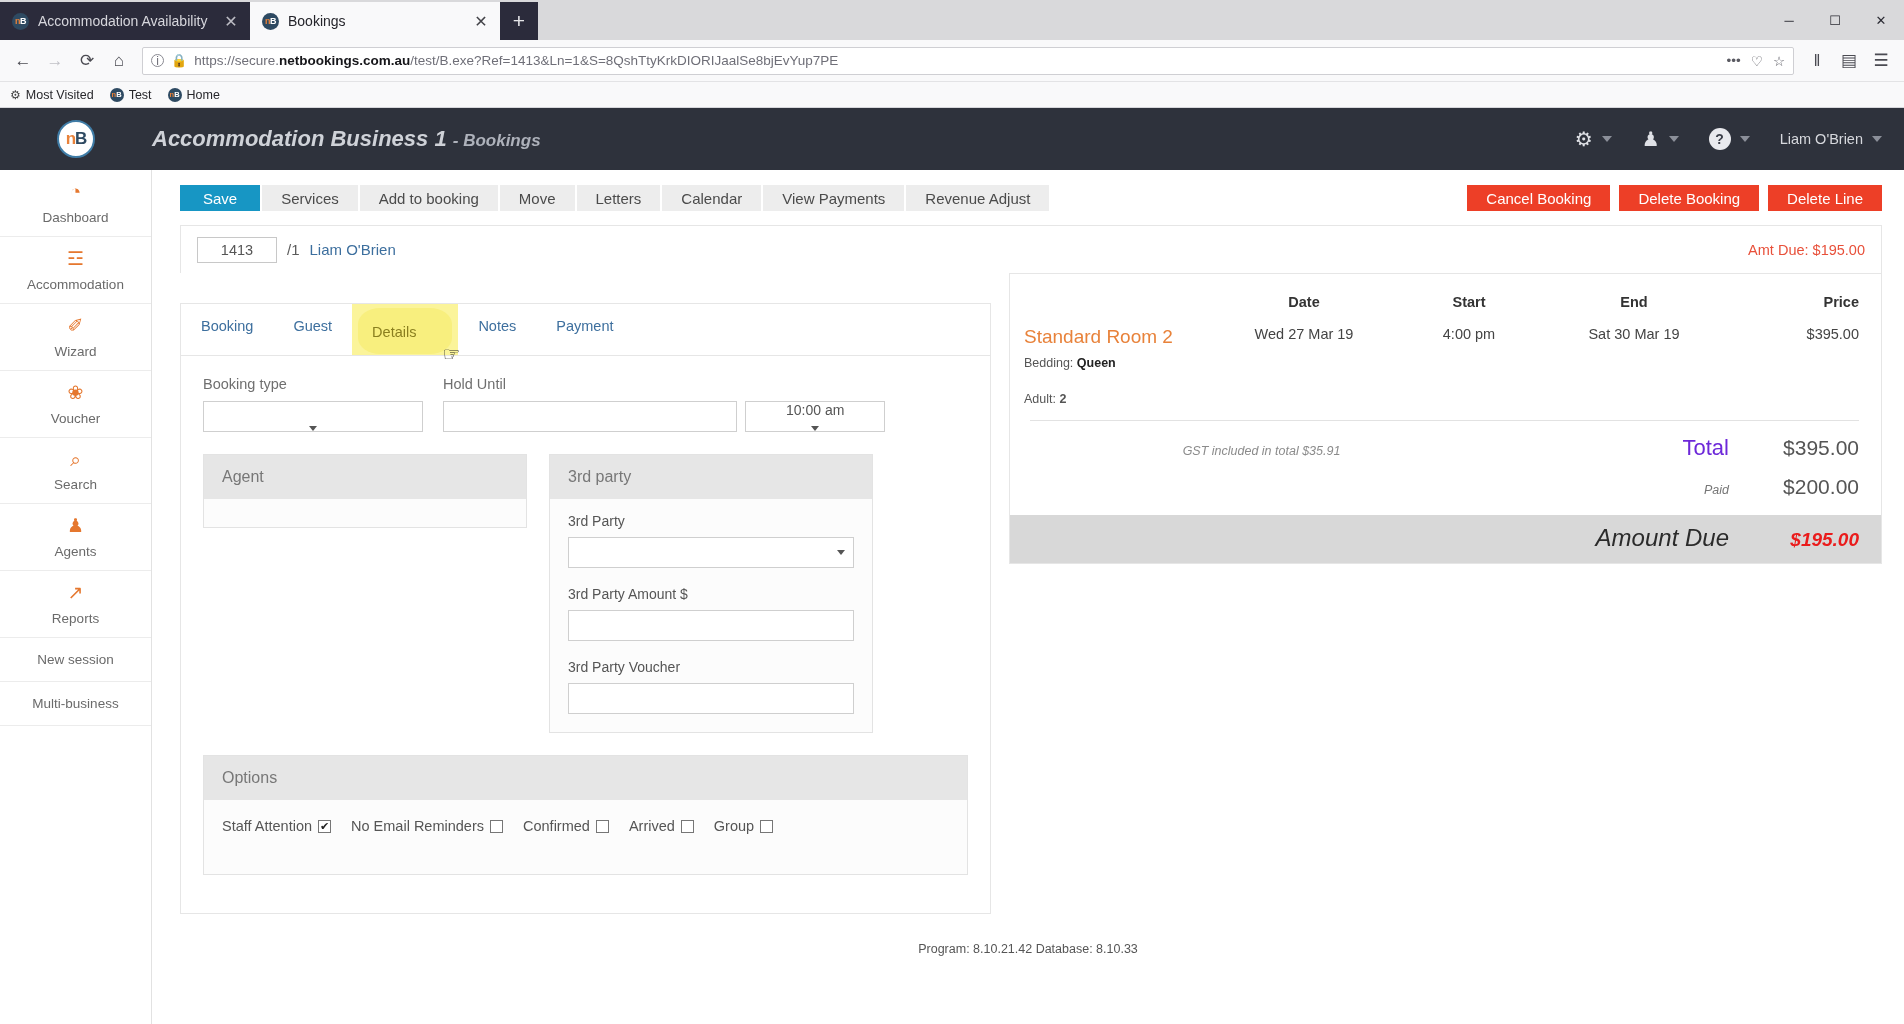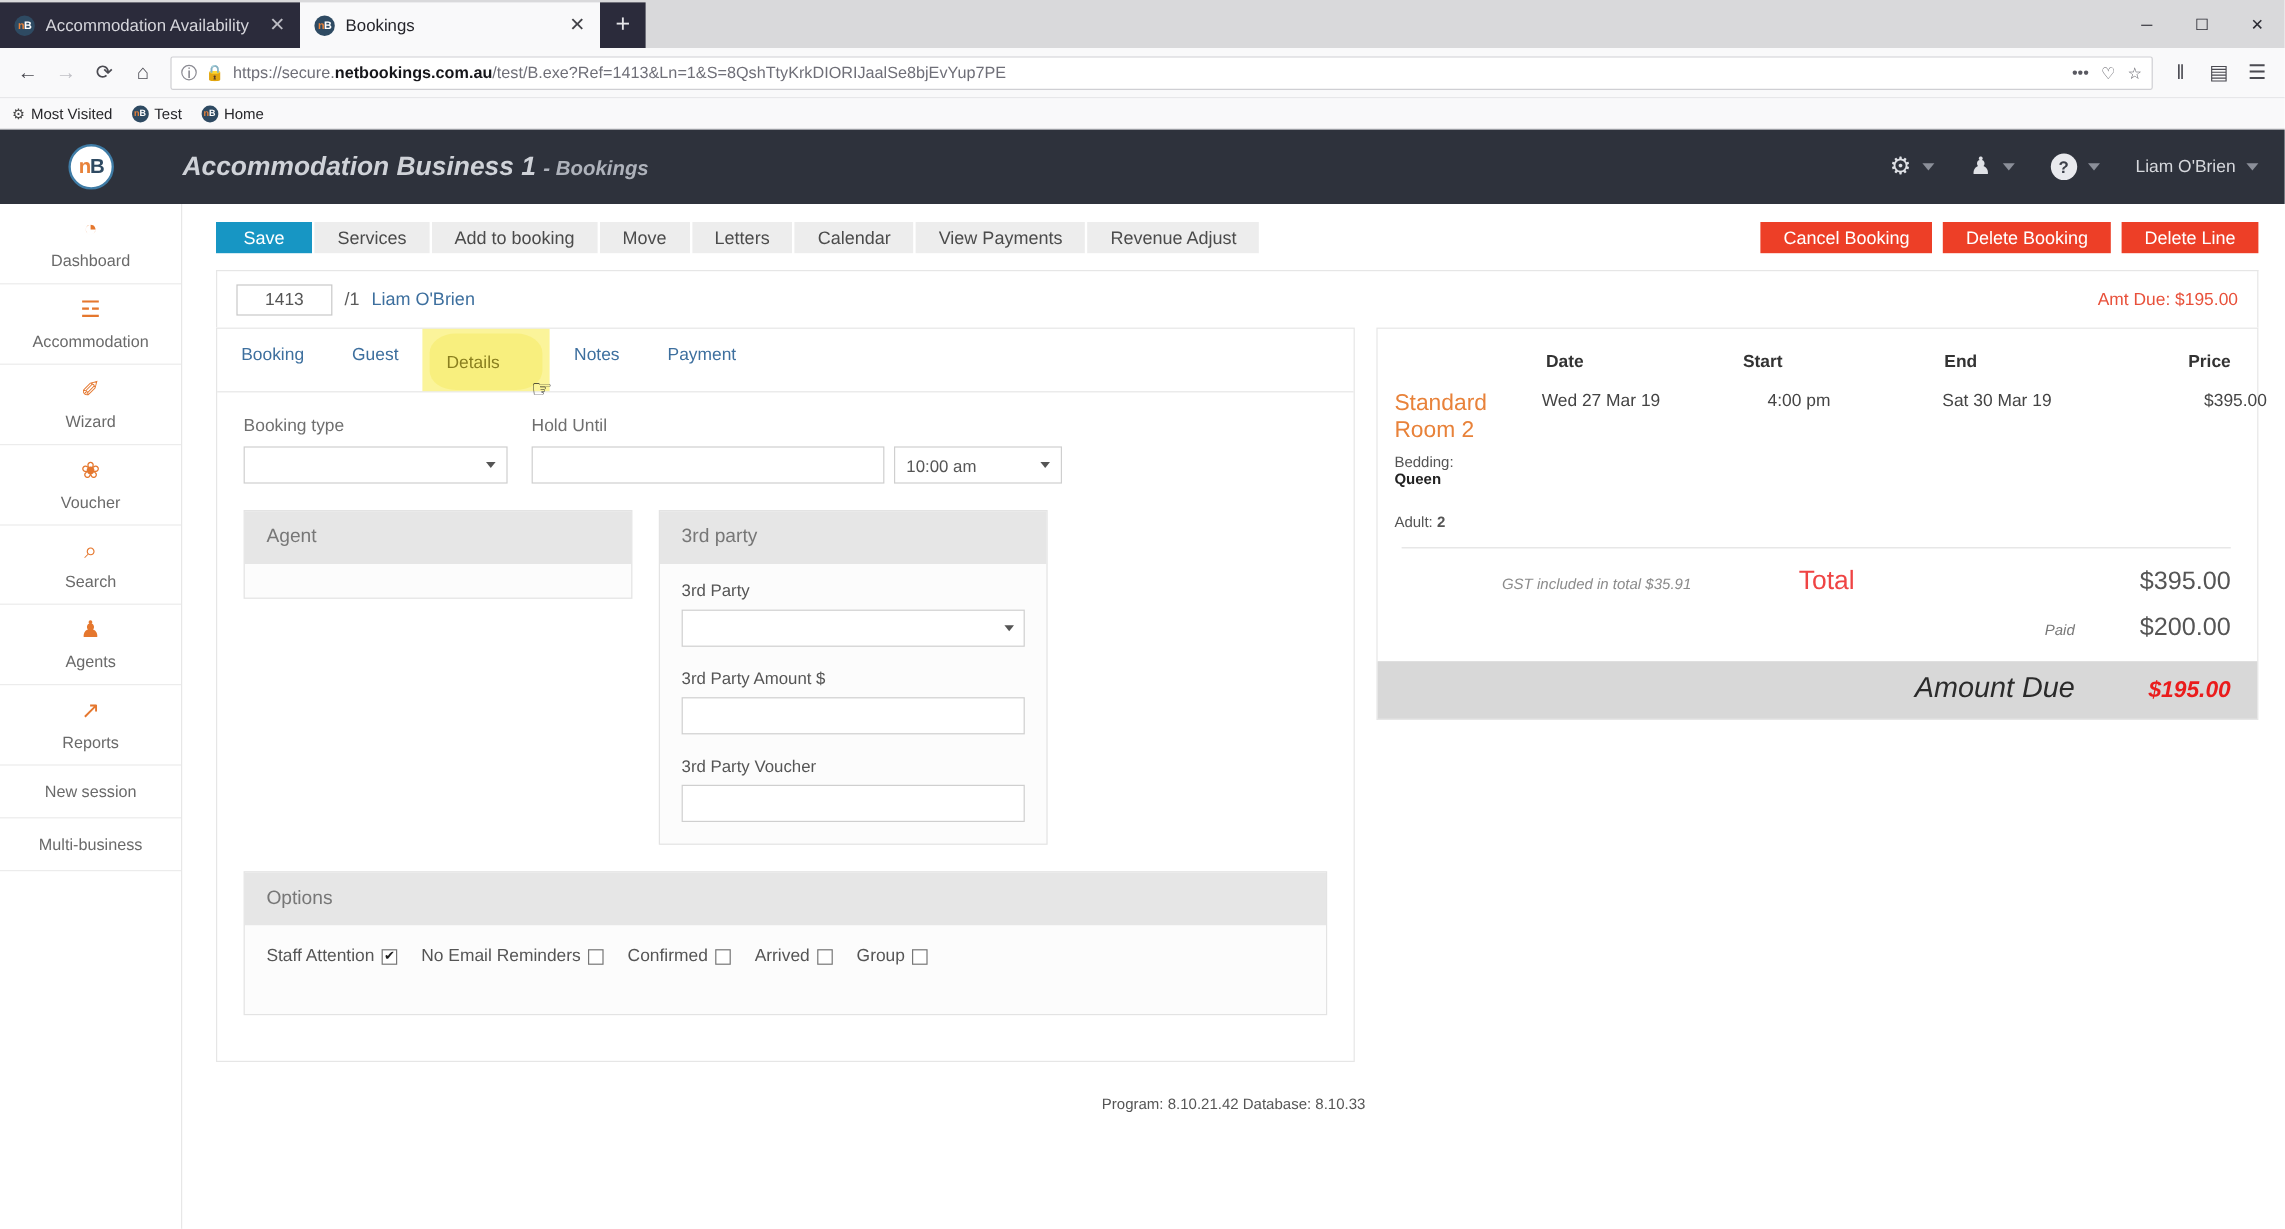--- a/index.html
+++ b/index.html
@@ -169,24 +169,25 @@
     text-align: center; font-size: 14.5px; color: #555;
     line-height: 24px;
   }
   .ref-ln { font-size: 15px; color: #5b5b5b; }
   .ref-name { font-size: 15px; color: #3d6f9e; }
   .amt-due-top { margin-left: auto; font-size: 14.5px; color: #e8503a; }
 
   .content-wrap { display: flex; padding: 0 22px 0 28px; gap: 18px; align-items: flex-start; }
 
   .panel-left {
-    flex: 0 0 auto; width: 949px;
+    flex: 0 0 auto; width: 811px;
     border: 1px solid #e6e6e6;
     background: #fff;
     padding-bottom: 38px;
+    margin-top: 30px;
   }
 
   .tabs { display: flex; border-bottom: 1px solid #e6e6e6; }
   .tab-itm {
     padding: 14px 20px 13px;
     font-size: 14.5px; color: #3d6f9e;
     position: relative;
   }
   .tab-itm.hl { background: #fbf49a; color: #8a7f1f; }
   .tab-itm.hl .hlbg {
@@ -200,21 +201,21 @@
   }
 
   .form-row { display: flex; gap: 0; padding: 20px 22px 0 22px; }
   .fgroup { display: flex; flex-direction: column; }
   .flabel { font-size: 14.5px; color: #6f6f6f; margin-bottom: 9px; }
   .fctl {
     height: 31px; border: 1px solid #cfcfcf; background: #fff;
     display: flex; align-items: center; padding: 0 9px;
     font-size: 14px; color: #555;
   }
-  .fctl.sel { justify-content: space-between; }
+  .fctl.sel { justify-content: space-between; flex-direction: column; }
   .caret-sm { width:0;height:0;border-left:4px solid transparent;border-right:4px solid transparent;border-top:5px solid #555; }
 
   .cards { display: flex; gap: 22px; padding: 22px 22px 0 22px; align-items: flex-start; }
   .card { border: 1px solid #e3e3e3; background: #fcfcfc; }
   .card-head {
     background: #e6e6e6; padding: 13px 18px;
     font-size: 16px; color: #777; font-weight: 400;
   }
   .card-body { padding: 14px 18px; }
   .card.agent { width: 324px; }
@@ -259,21 +260,21 @@
   .room-meta b { color: #222; }
   .room-meta2 { text-align: left; font-size: 12.5px; color: #555; margin-top: 22px; }
   .sum-row .price-col { text-align: right; }
   .sum-sep { border-bottom: 1px solid #e2e2e2; margin: 14px 0 0 6px; }
 
   .tot-line {
     display: grid; grid-template-columns: 1fr 230px 130px;
     align-items: baseline; padding: 14px 22px 0 14px;
   }
   .gst { font-size: 12.5px; color: #8b8b8b; font-style: italic; text-align: center; }
-  .tot-label { font-size: 22px; color: #ef4444; }
+  .tot-label { text-align: right; font-size: 22px; color: #6d28d9; }
   .tot-val { text-align: right; font-size: 21px; color: #555; }
   .paid-label { text-align: right; font-size: 12.5px; color: #777; font-style: italic; }
   .paid-val { text-align: right; font-size: 21px; color: #555; }
   .due-bar {
     background: #d8d8d8; margin-top: 16px;
     display: grid; grid-template-columns: 1fr 230px 130px;
     align-items: baseline; padding: 9px 22px 11px 14px;
   }
   .due-label { text-align: right; font-size: 24px; color: #2b2b2b; font-style: italic; }
   .due-val { text-align: right; font-size: 19px; color: #ea1c1c; font-style: italic; font-weight: bold; }

